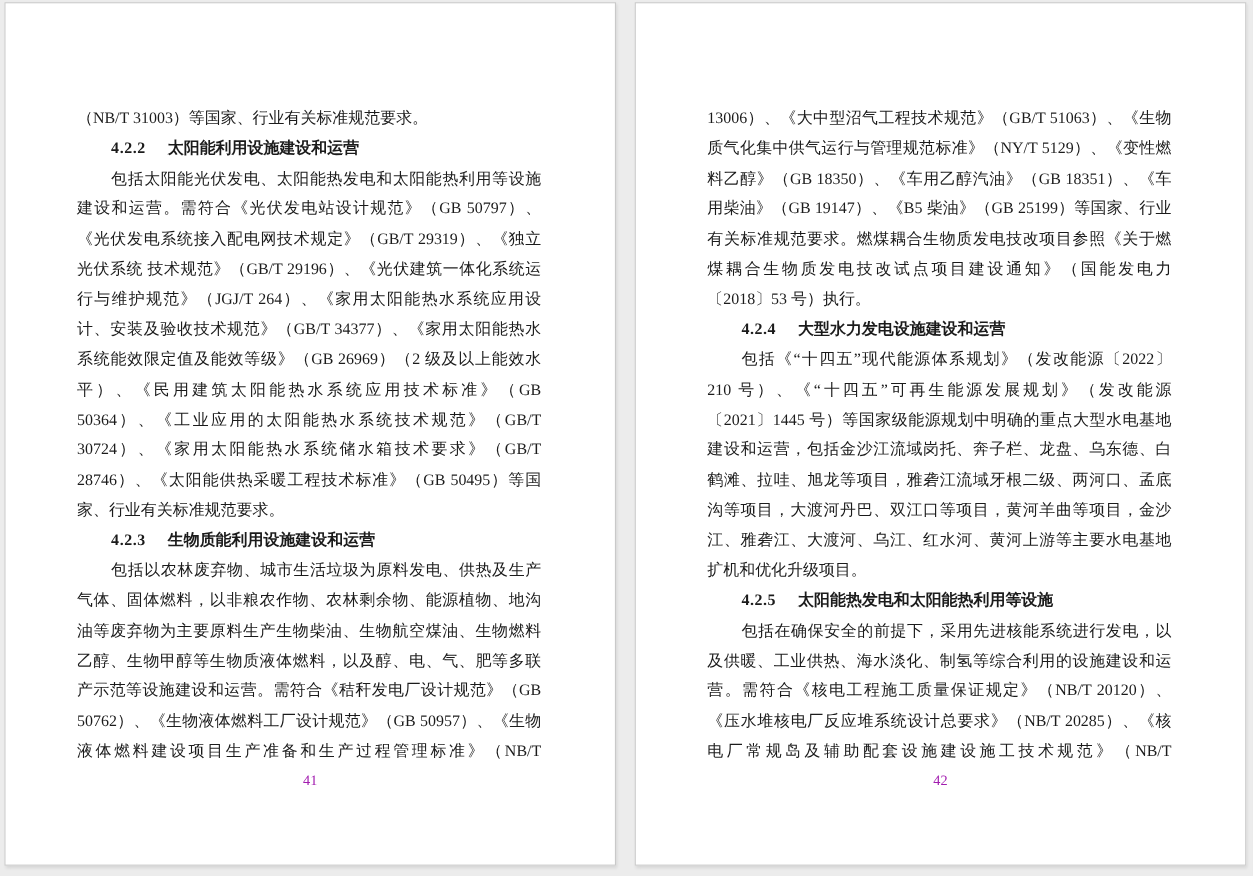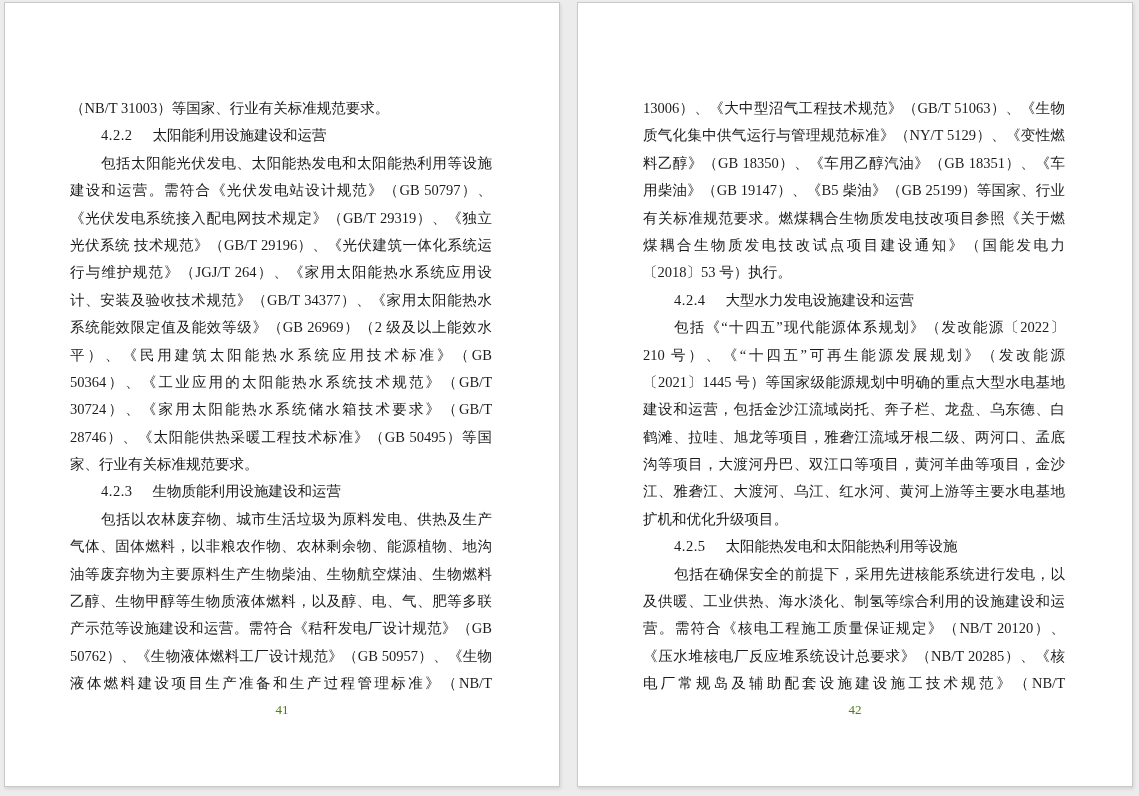--- a/index.html
+++ b/index.html
@@ -41,33 +41,33 @@
     font-size: 14.5px;
     overflow: visible;
   }
   .line.j, .line.p {
     text-align: justify;
     text-align-last: justify;
   }
   .line.p { text-indent: 31px; }
   .line.e { text-align: left; }
   .line.h {
-    font-weight: normal;
+    font-weight: bold;
     padding-left: 31px;
   }
   .line.h .hnum { margin-right: 20px; letter-spacing: 0.5px; }
   .pageno {
     position: absolute;
     left: 0;
     right: 0;
     top: 699px;
     text-align: center;
     font-size: 13px;
     line-height: 16px;
-    color: #4d7c0f;
+    color: #a21caf;
   }
 </style>
 </head>
 <body>
 
 <div class="viewer">
   <div class="page p0">
     <div class="lines">
         <div class="line e">（NB/T 31003）等国家、行业有关标准规范要求。</div>
         <div class="line h"><span class="hnum">4.2.2</span><span>太阳能利用设施建设和运营</span></div>

